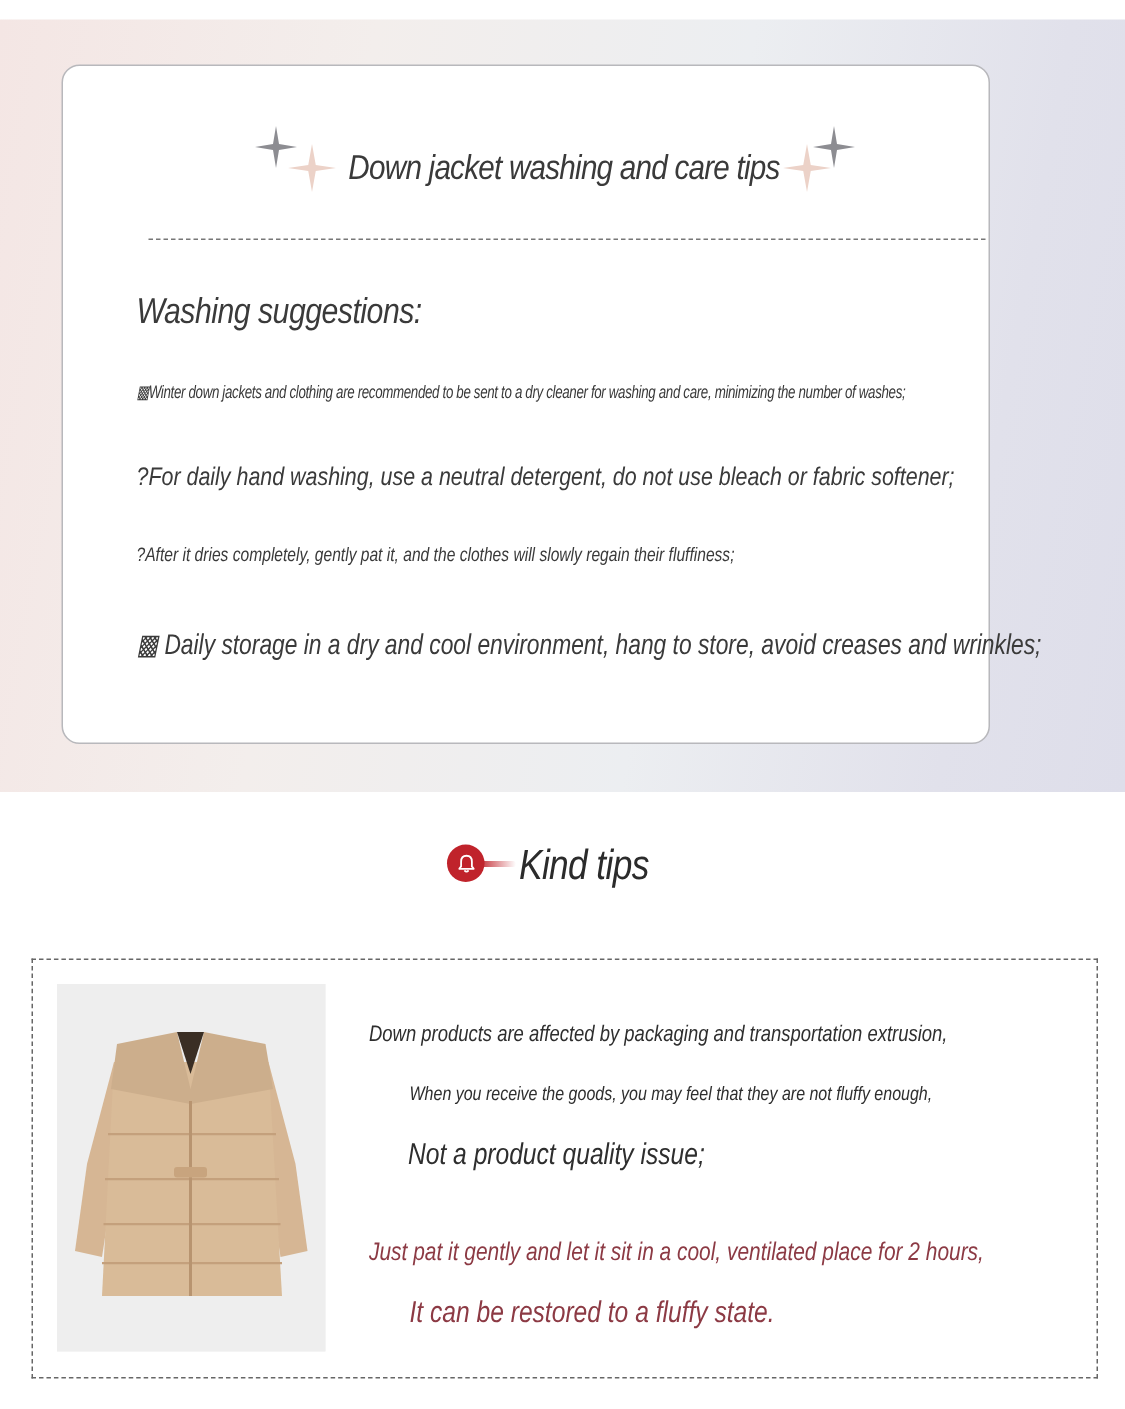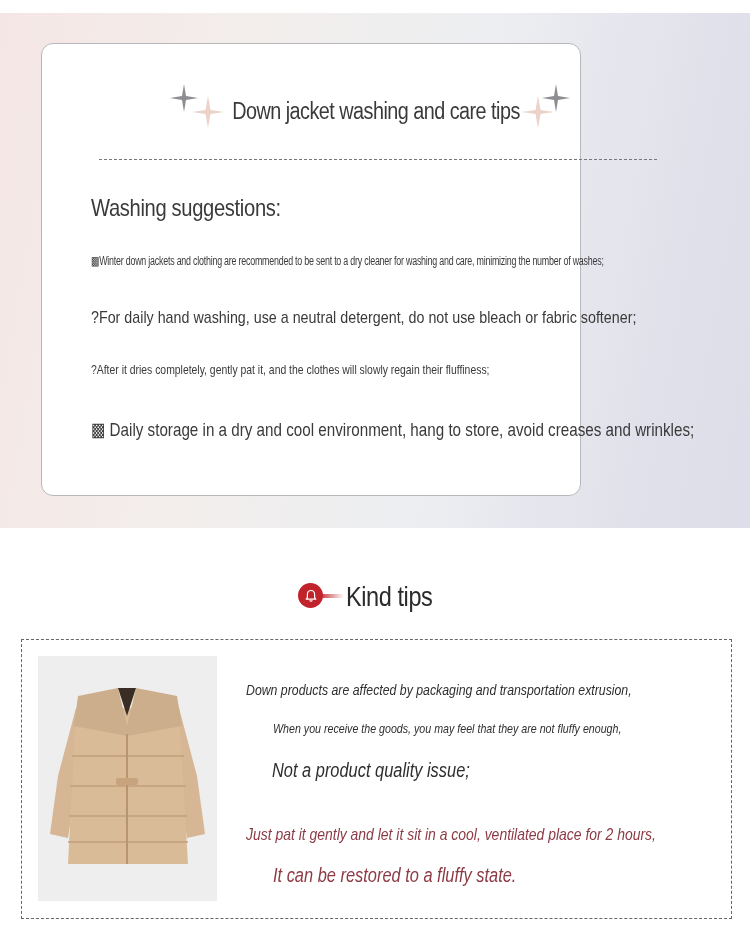--- a/index.html
+++ b/index.html
@@ -7,22 +7,22 @@
   body { font-family: "Liberation Sans", "DejaVu Sans", sans-serif; color: #333; position: relative; }
 
   .cond { font-family: "Liberation Sans Narrow", "Liberation Sans", sans-serif; }
 
   
   #care-section {
     position: absolute; left: 0; top: 13px; width: 750px; height: 515px;
     background: linear-gradient(100deg, #f4e6e4 0%, #f3eeec 30%, #eceef1 60%, #e1e1eb 85%, #dedeea 100%);
   }
   #care-card {
-    position: absolute; left: 41px; top: 30px; width: 540px; height: 453px;
-    background: #ffffff; border: 1px solid #b8b8bc; border-radius: 12px;
+    position: absolute; left: 41px; top: 30px; width: 619px; height: 453px;
+    background: #ffffff; border: 1px solid #b8b8bc; border-radius: 12px; font-style: italic;
   }
   .title-row { position: absolute; left: 0; top: 40px; width: 668px; height: 60px; }
   #card-title {
     position: absolute; left: 0; width: 668px; top: 14px; text-align: center;
     font-size: 23px; color: #3a3a3a; letter-spacing: -0.6px; transform: scaleX(0.86);
   }
   .sparkle { position: absolute; }
   .divider {
     position: absolute; left: 57px; top: 115px; width: 558px; height: 0;
     border-top: 1px dashed #777;
@@ -31,21 +31,21 @@
     position: absolute; left: 49px; top: 150px; font-size: 24px; color: #3a3a3a;
     transform: scaleX(0.84); transform-origin: left center; letter-spacing: -0.4px;
   }
   .tip { position: absolute; left: 49px; color: #3a3a3a; transform-origin: left center; white-space: nowrap; }
   #tip1 { top: 210px; font-size: 12px; transform: scaleX(0.74); letter-spacing: -0.3px; }
   #tip2 { top: 264px; font-size: 17px; transform: scaleX(0.84); }
   #tip3 { top: 318px; font-size: 13px; transform: scaleX(0.80); }
   #tip4 { top: 374px; font-size: 19px; transform: scaleX(0.80); }
 
   
-  .kind-head { position: absolute; left: 296px; top: 581px; width: 180px; height: 36px; }
+  .kind-head { position: absolute; left: 296px; top: 561px; width: 180px; height: 36px; font-style: italic; }
   #bell-badge {
     position: absolute; left: 2px; top: 2px; width: 25px; height: 25px; border-radius: 50%;
     background: #c0232b; display: flex; align-items: center; justify-content: center;
   }
   .bell-trail {
     position: absolute; left: 22px; top: 13px; width: 26px; height: 4px; border-radius: 2px;
     background: linear-gradient(90deg, #c0232b, rgba(192,35,43,0));
   }
   #kind-title {
     position: absolute; left: 50px; top: 0px; font-size: 28px; color: #2b2b2b;

